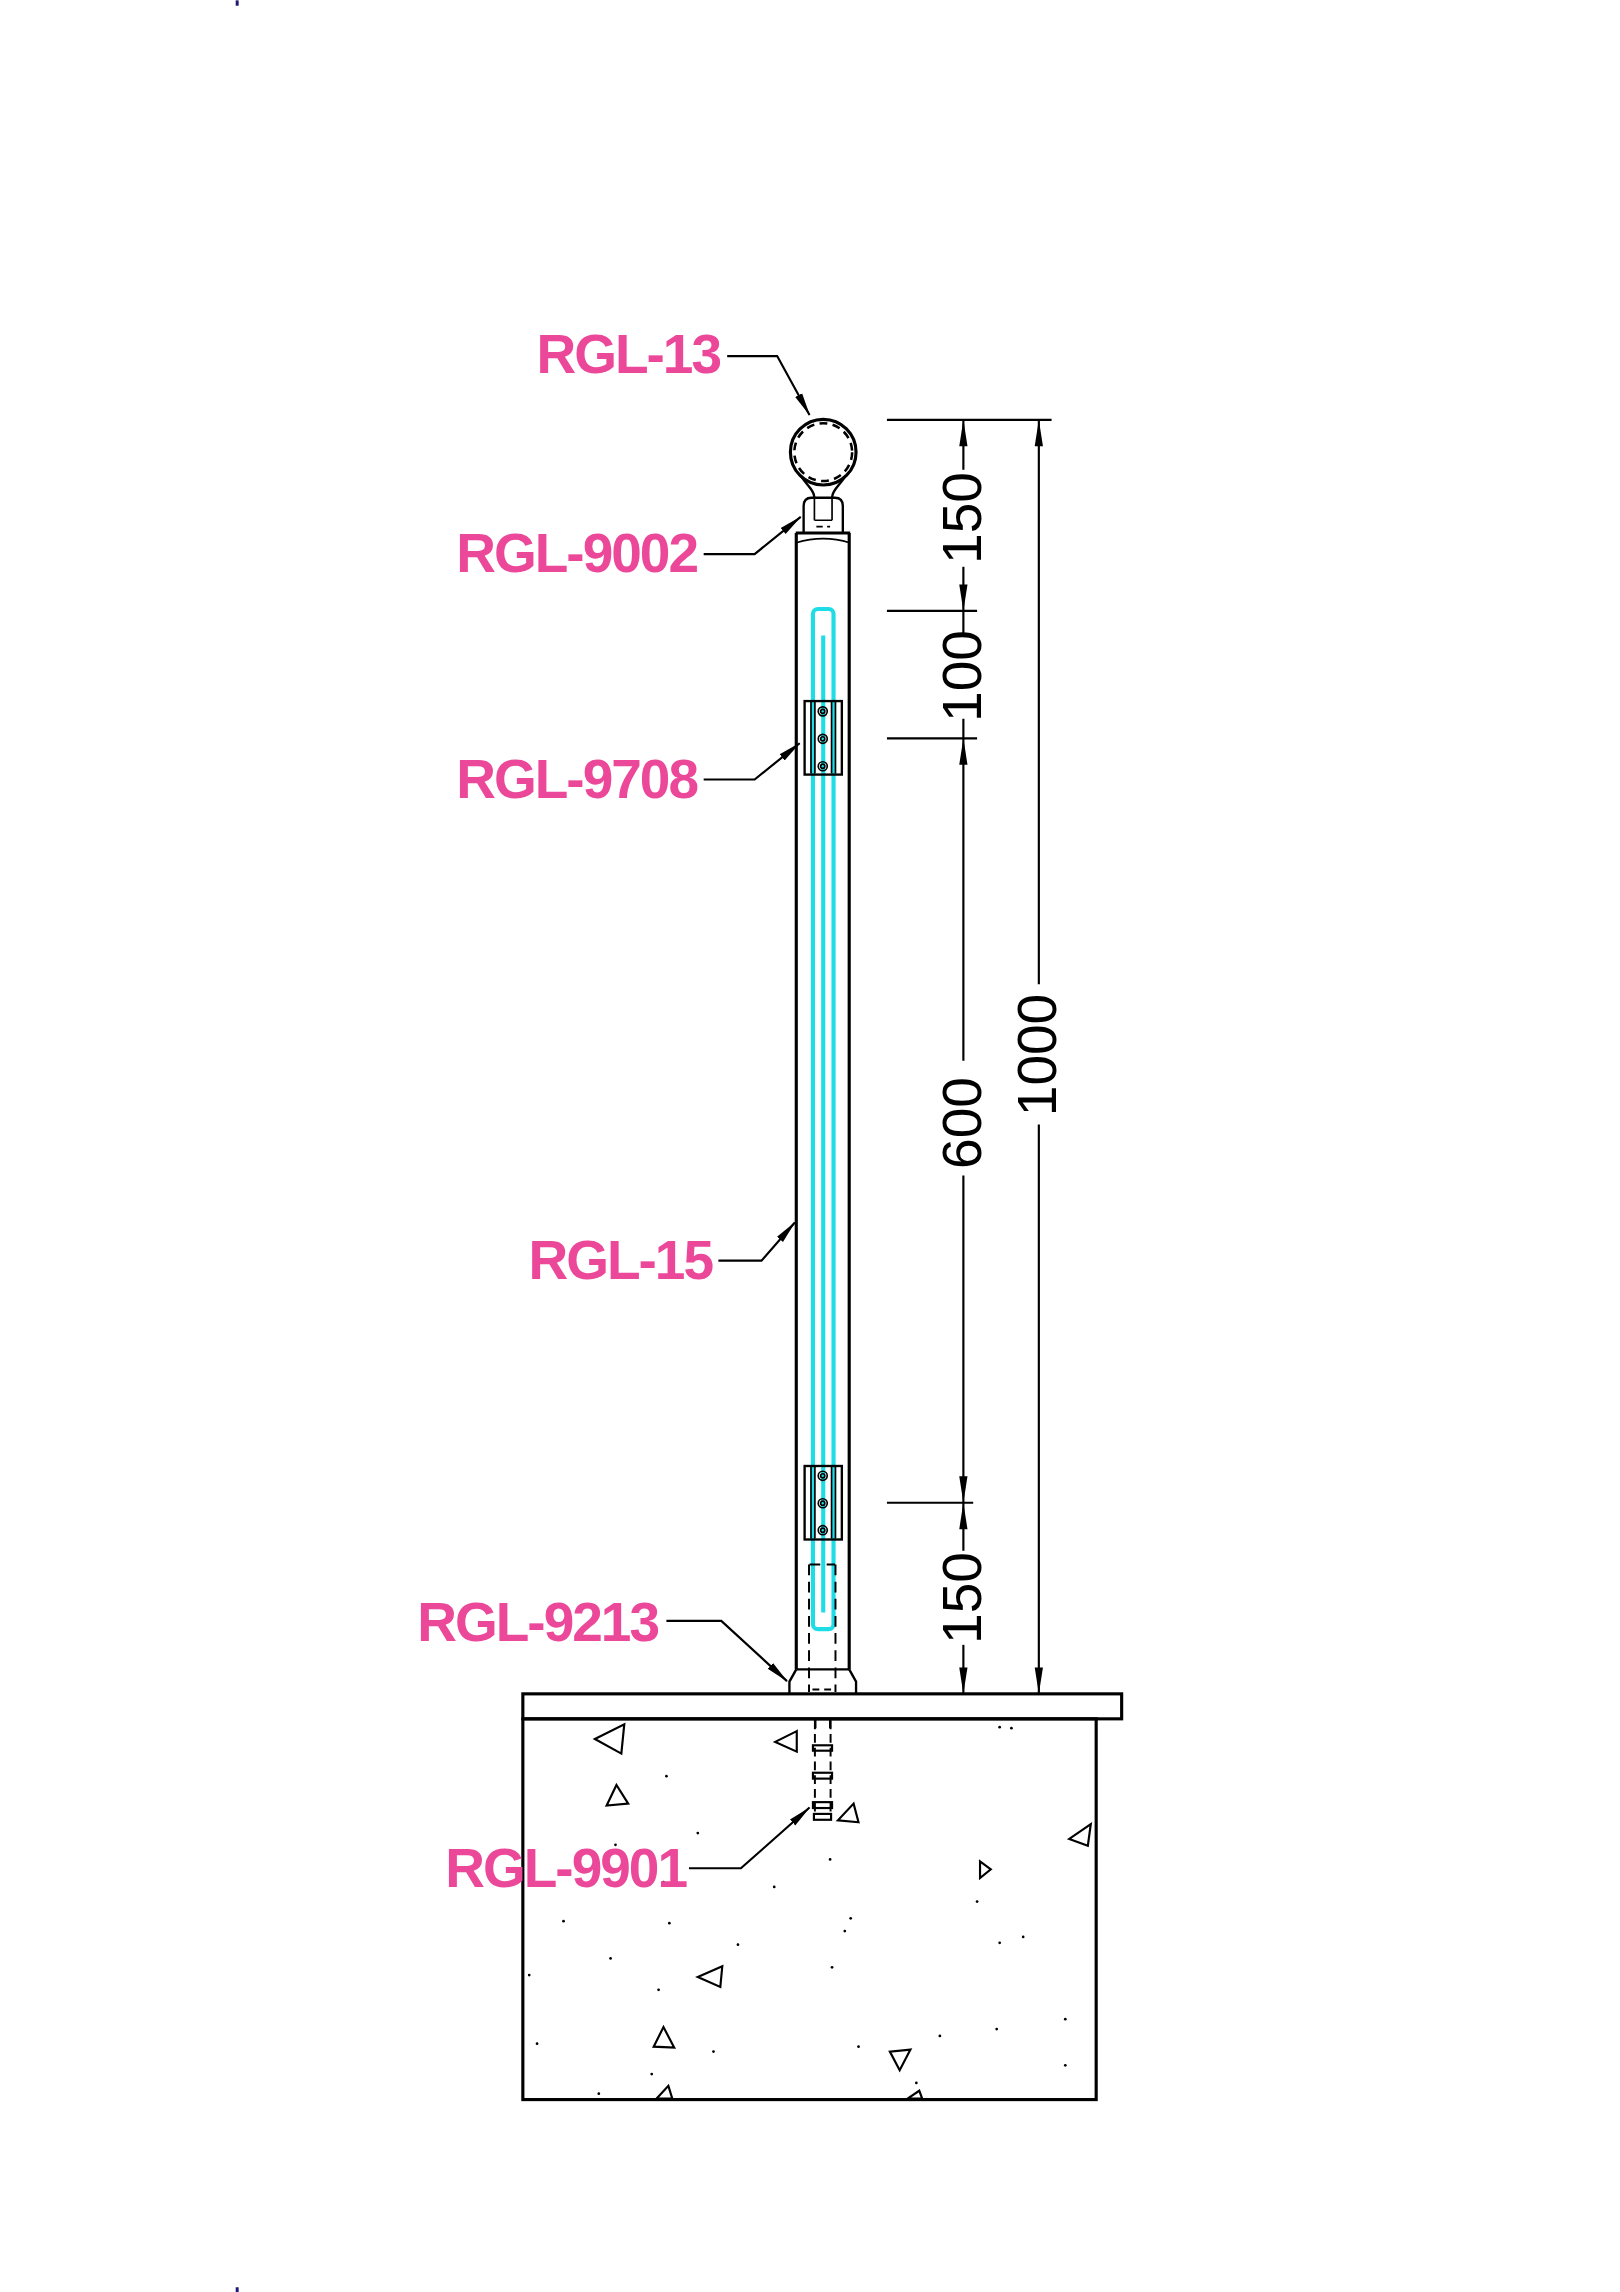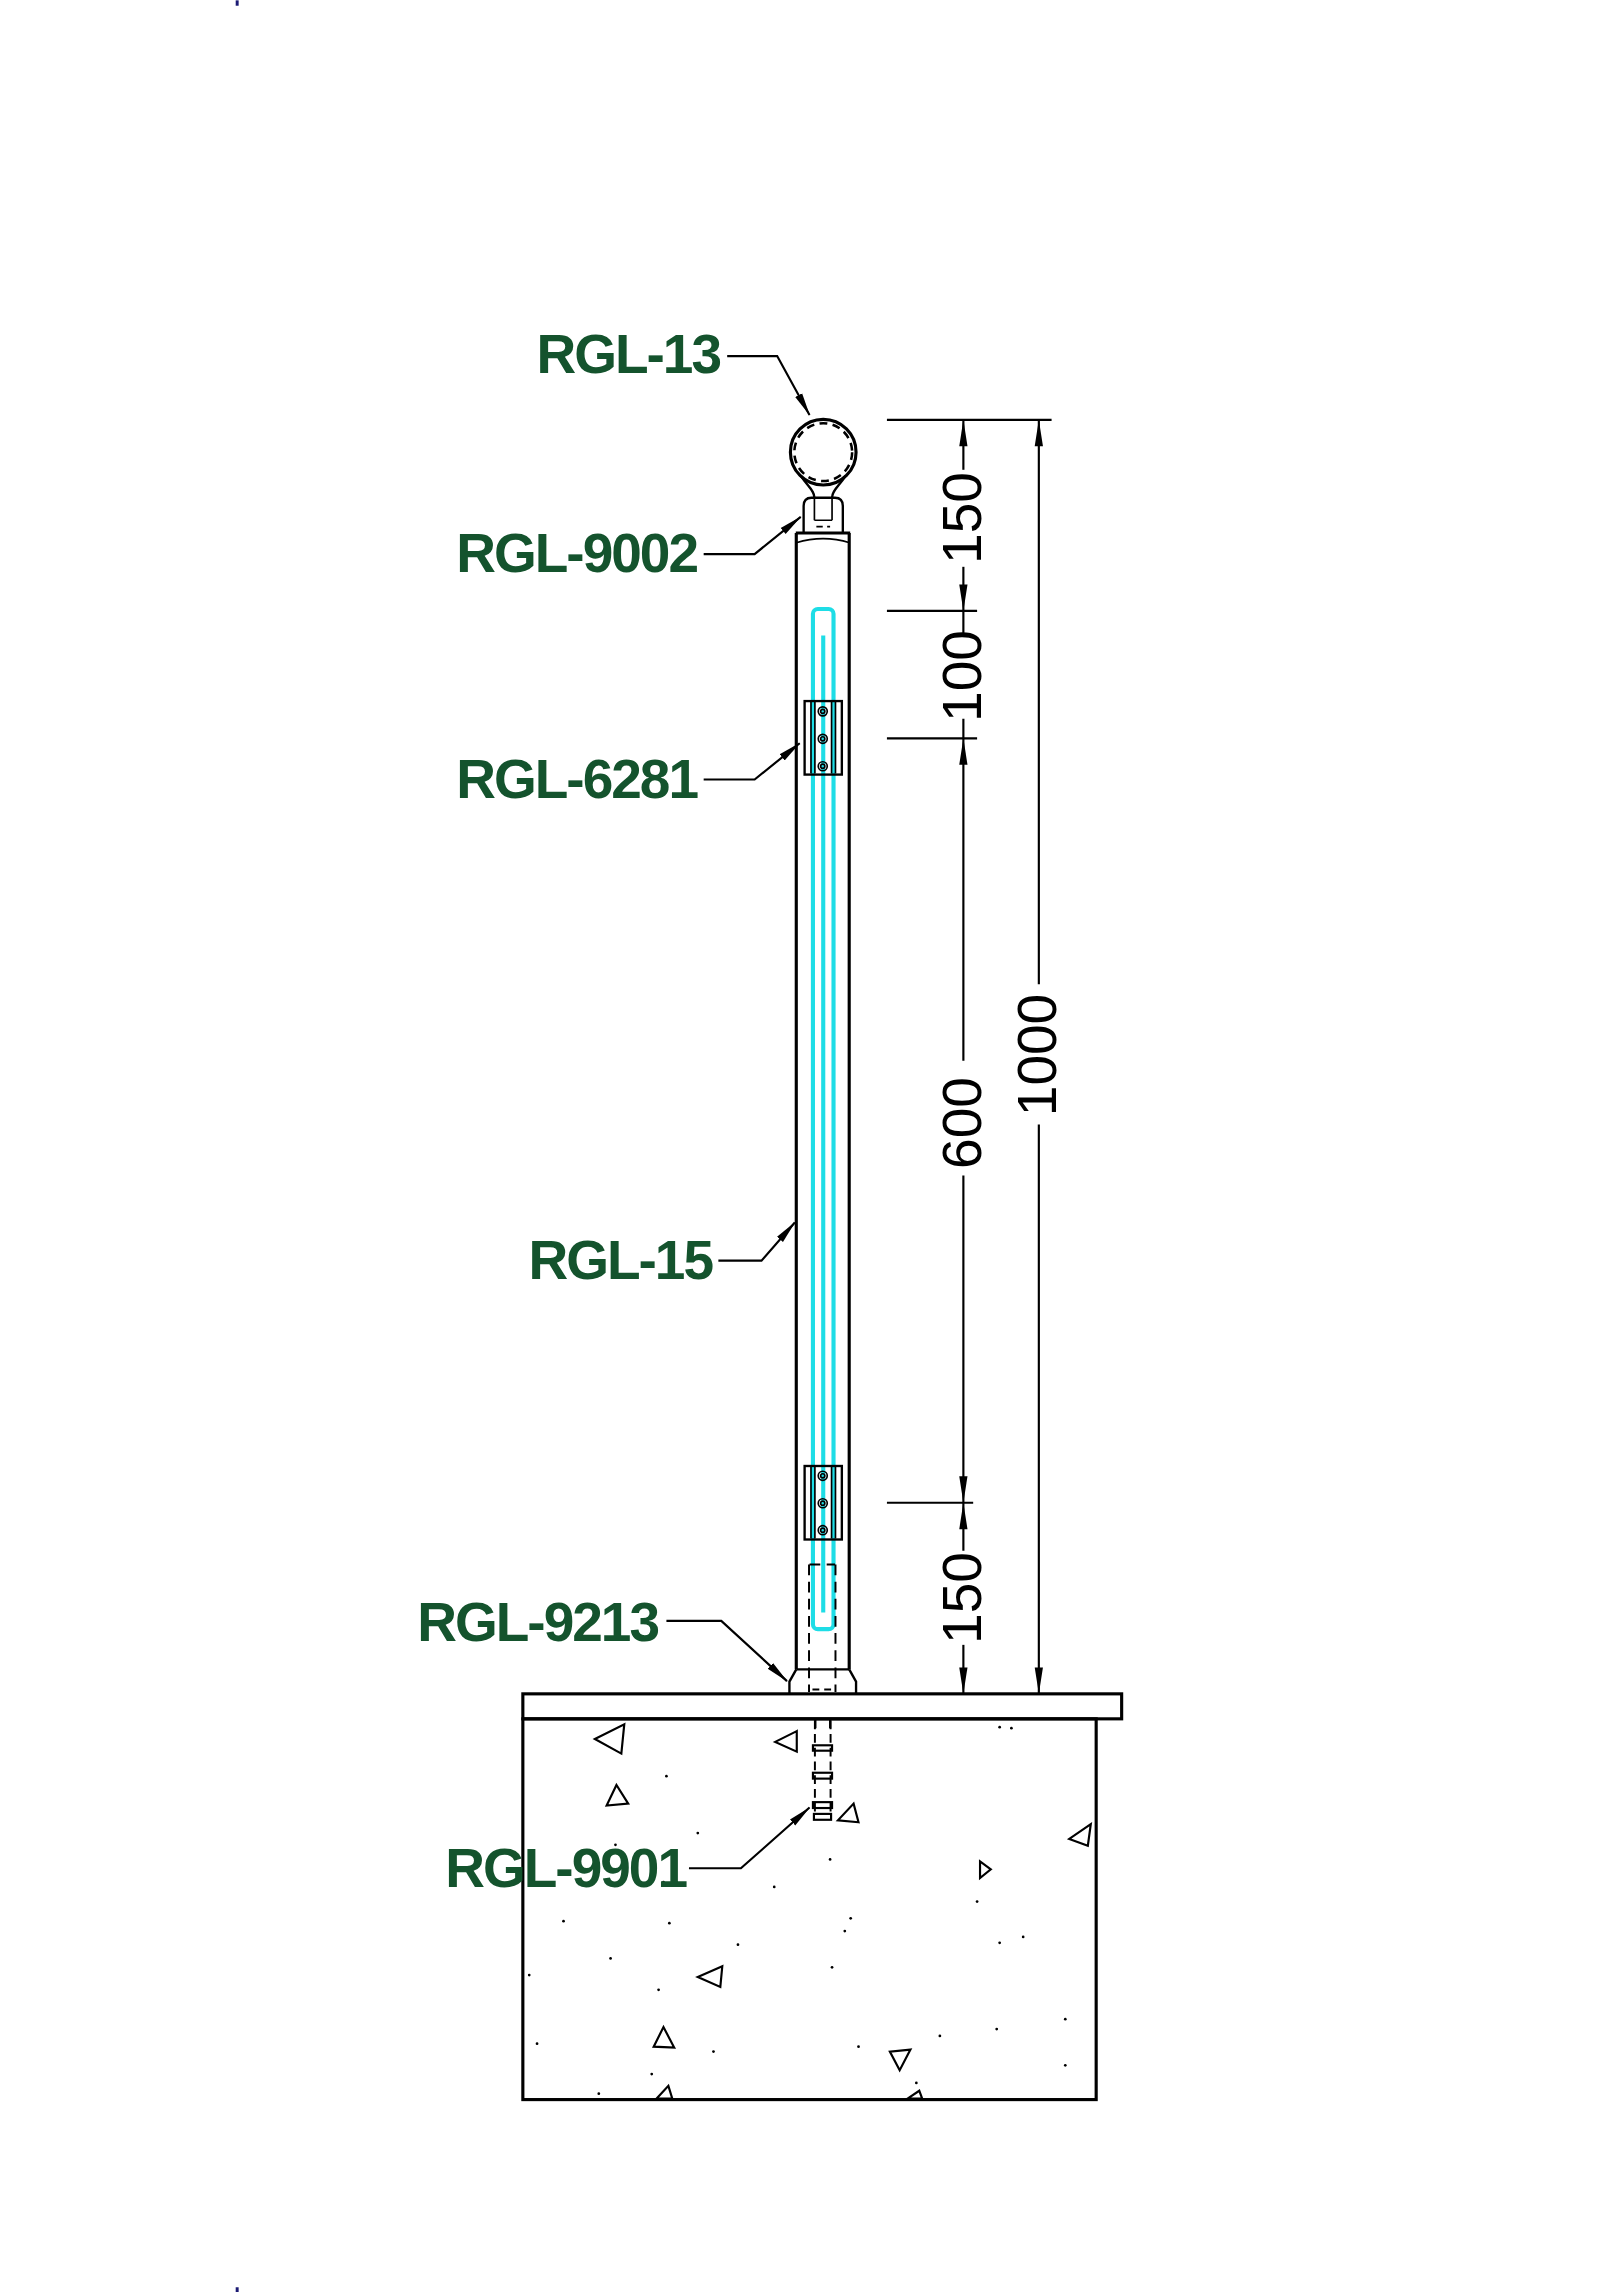--- a/index.html
+++ b/index.html
@@ -25,21 +25,21 @@
 
   
   .lbl{
     position:absolute;
     width:421px;
     text-align:right;
     font-weight:700;
     font-size:55px;
     letter-spacing:-2px;
     line-height:55px;
-    color:#14532d;
+    color:#ec4899;
     white-space:nowrap;
   }
   #lbl-rgl13  {left:299px; top:327px;}
   #lbl-rgl9002{left:276px; top:526px;}
   #lbl-rgl9708{left:276px; top:752px;}
   #lbl-rgl14  {left:291px; top:1233px;}
   #lbl-rgl9213{left:237px; top:1595px;text-align:right;}
   #lbl-rgl9901{left:265px; top:1841px;}
 
   
@@ -232,21 +232,21 @@
   </g>
 
   <g fill="#1b1a74">
     <rect x="240.5" y="0" width="3" height="5.5"></rect>
     <rect x="240.5" y="2333.5" width="3" height="5.5"></rect>
   </g>
 </svg>
 
 <div class="lbl" id="lbl-rgl13">RGL-13</div>
 <div class="lbl" id="lbl-rgl9002">RGL-9002</div>
-<div class="lbl" id="lbl-rgl9708">RGL-6281</div>
+<div class="lbl" id="lbl-rgl9708">RGL-9708</div>
 <div class="lbl" id="lbl-rgl14">RGL-15</div>
 <div class="lbl" id="lbl-rgl9213">RGL-9213</div>
 <div class="lbl" id="lbl-rgl9901">RGL-9901</div>
 
 <div class="dim" id="dim-150t">150</div>
 <div class="dim" id="dim-100">100</div>
 <div class="dim" id="dim-600">600</div>
 <div class="dim" id="dim-150b">150</div>
 <div class="dim" id="dim-1000">1000</div>
 

